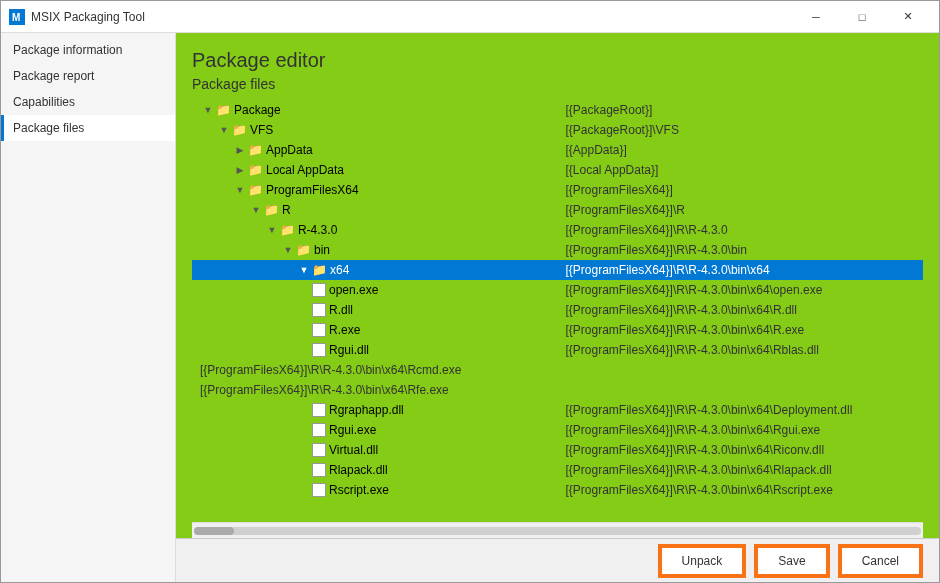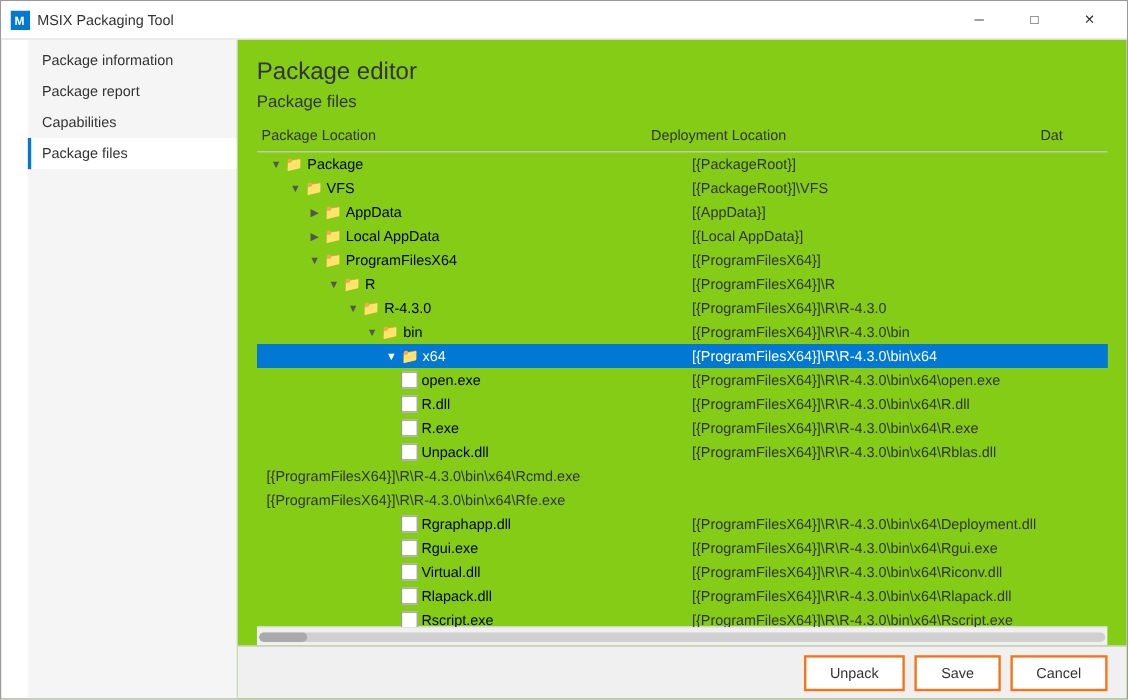--- a/index.html
+++ b/index.html
@@ -59,21 +59,20 @@
       align-items: center;
       justify-content: center;
       font-size: 11px;
       color: #333;
     }
 
     .main-content {
       display: flex;
       flex: 1;
       overflow: hidden;
-      margin-left: 22px;
     }
 
     .sidebar {
       width: 175px;
       background: #f5f5f5;
       border-right: 1px solid #ddd;
       flex-shrink: 0;
       padding-top: 4px;
     }
     .sidebar-item {
@@ -241,21 +240,21 @@
       border-top: 1px solid #ccc;
       display: flex;
       align-items: center;
       justify-content: flex-end;
       padding: 0 16px;
       gap: 8px;
       flex-shrink: 0;
     }
     .footer-btn {
       padding: 6px 20px;
-      border: 2px solid #f97316;
+      border: 4px solid #f97316;
       background: #fff;
       cursor: pointer;
       font-size: 12px;
       color: #333;
       min-width: 70px;
     }
 
     
     .tree-scroll-area::-webkit-scrollbar {
       width: 16px;
@@ -306,25 +305,20 @@
     </div>
 
     <div class="content-area">
       <div class="content-header">
         <div class="content-title">Package editor</div>
         <div class="content-subtitle">Package files</div>
       </div>
 
       <div class="table-container">
 
-        <div class="table-header">
-          <div class="table-header-cell">Package Location</div>
-          <div class="table-header-cell">Deployment Location</div>
-          <div class="table-header-cell">Dat</div>
-        </div>
 
         <div class="tree-scroll-area">
           <div class="tree-area">
 
             <div class="tree-node">
               <div class="row-content">
                 <div class="row-left">
                   <span class="node-indent" style="width:4px"></span>
                   <span class="expand-icon">▼</span>
                   <span class="folder-icon">📁</span>
@@ -485,21 +479,21 @@
                   <span class="deploy-loc">[{ProgramFilesX64}]\R\R-4.3.0\bin\x64\R.exe</span>
                 </div>
               </div>
             </div>
 
             <div class="tree-node">
               <div class="row-content">
                 <div class="row-left">
                   <span class="node-indent" style="width:116px"></span>
                   <span class="file-check"></span>
-                  <span class="node-label">Unpack.dll</span>
+                  <span class="node-label">Rgui.dll</span>
                 </div>
                 <div class="row-right">
                   <span class="deploy-loc">[{ProgramFilesX64}]\R\R-4.3.0\bin\x64\Rblas.dll</span>
                 </div>
               </div>
             </div>
 
             <div class="tree-node">
               <div class="row-content">
                 <div class="row-right">

